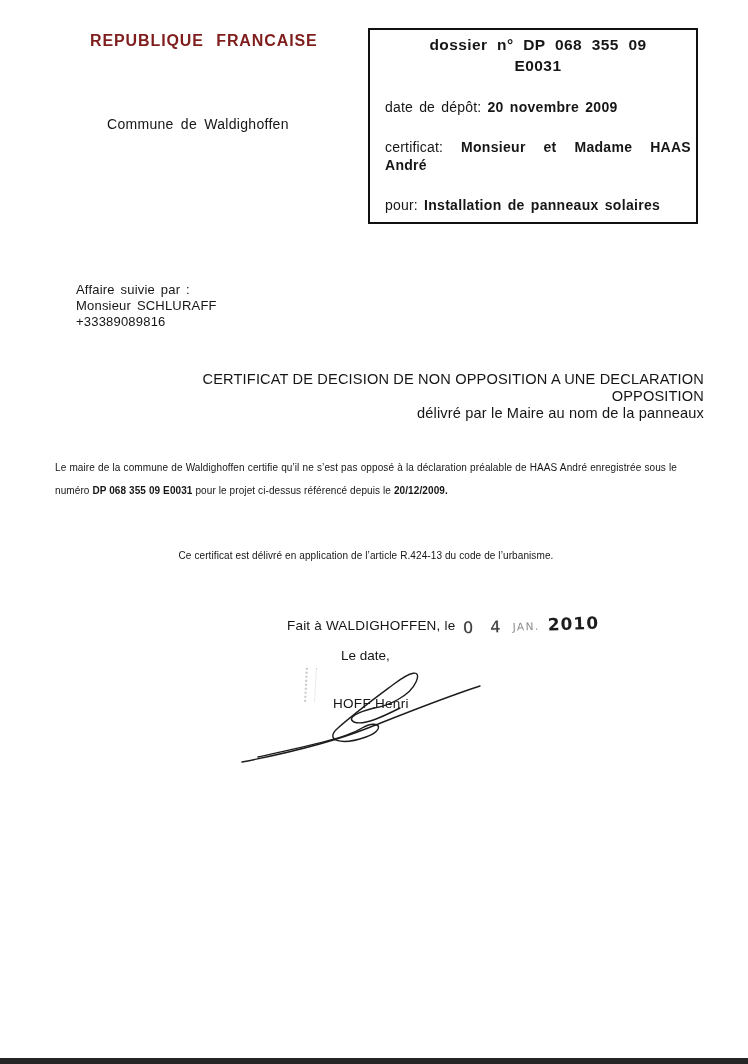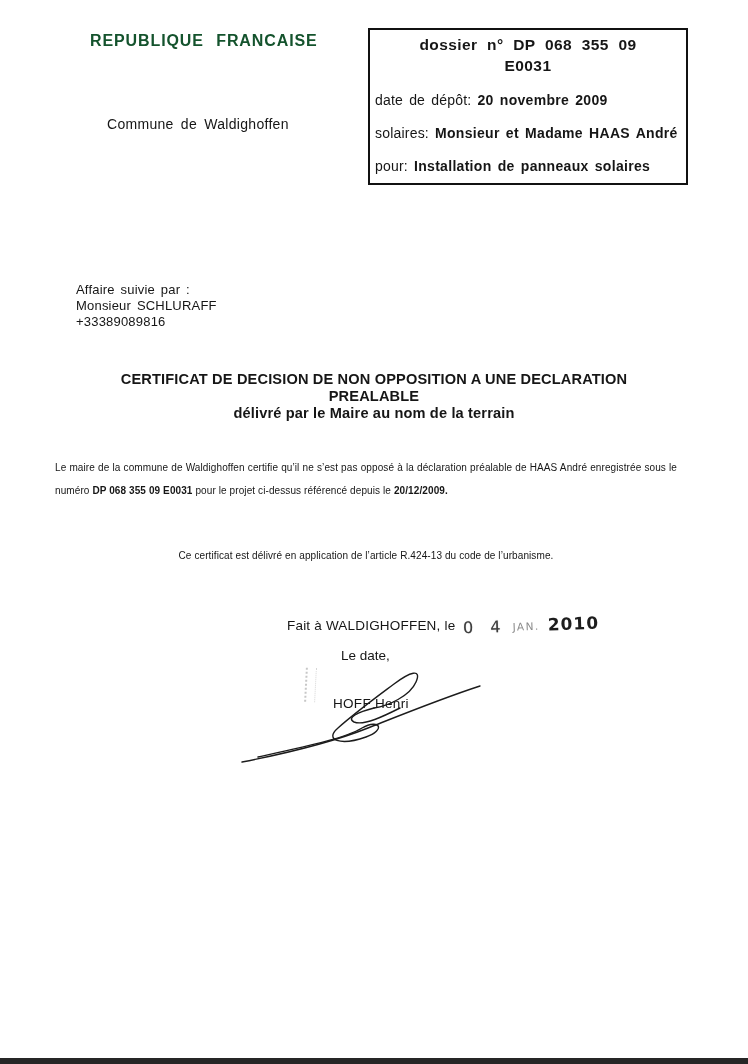--- a/index.html
+++ b/index.html
@@ -15,64 +15,64 @@
     font-family: "Liberation Sans", "DejaVu Sans", sans-serif;
     color: #161616;
     overflow: hidden;
   }
   .abs { position: absolute; }
 
   .republic {
     left: 90px; top: 32px;
     font-size: 16px; font-weight: bold;
     letter-spacing: 0.9px; word-spacing: 7px;
-    color: #14532d;
+    color: #7f1d1d;
   }
   .commune {
     left: 107px; top: 116px;
     font-size: 14px;
     letter-spacing: 0.3px; word-spacing: 3px;
   }
 
   .dossier-box {
     left: 368px; top: 28px;
     width: 306px;
     border: 2px solid #111111;
-    padding: 4px 5px 8px 5px;
+    padding: 4px 5px 8px 15px;
     background: #ffffff;
   }
   .dossier-title {
     text-align: center;
     font-weight: bold;
     font-size: 15.5px;
     line-height: 21px;
     letter-spacing: 0.4px; word-spacing: 5px;
   }
   .dossier-row {
-    margin-top: 15px;
+    margin-top: 22px;
     font-size: 14px;
     line-height: 18px;
     text-align: justify;
     letter-spacing: 0.2px;
     word-spacing: 2px;
   }
   .dossier-row b { letter-spacing: 0.3px; }
 
   .contact {
     left: 76px; top: 282px;
     font-size: 13px;
     line-height: 16px;
     letter-spacing: 0.2px; word-spacing: 2px;
   }
 
   .title-block {
     left: 44px; top: 371px;
     width: 660px;
-    text-align: center;
-    font-weight: bold;
+    text-align: right;
+    font-weight: normal;
     font-size: 14.6px;
     line-height: 17px;
     letter-spacing: 0.15px;
   }
 
   .para {
     left: 55px;
     width: 622px;
     font-size: 10px;
     line-height: 23px;
@@ -163,41 +163,41 @@
   <div class="abs dossier-box">
     <div class="dossier-title">
       <div>dossier n° DP 068 355 09</div>
       <div>E0031</div>
     </div>
     <div class="dossier-row">
       <span>date de dépôt:</span>
       <b>20 novembre 2009</b>
     </div>
     <div class="dossier-row">
-      <span>solaires:</span>
+      <span>certificat:</span>
       <b>Monsieur et Madame HAAS André</b>
     </div>
     <div class="dossier-row">
       <span>pour:</span>
       <b>Installation de panneaux solaires</b>
     </div>
   </div>
 
   <div class="abs commune">Commune de Waldighoffen</div>
 
   <div class="abs contact">
     <div>Affaire suivie par :</div>
     <div>Monsieur SCHLURAFF</div>
     <div>+33389089816</div>
   </div>
 
   <div class="abs title-block">
     <div>CERTIFICAT DE DECISION DE NON OPPOSITION A UNE DECLARATION</div>
-    <div>PREALABLE</div>
-    <div>délivré par le Maire au nom de la terrain</div>
+    <div>OPPOSITION</div>
+    <div>délivré par le Maire au nom de la panneaux</div>
   </div>
 
   <div class="abs para para-1">
     <span>Le maire de la commune de Waldighoffen certifie qu’il ne s’est pas opposé à la déclaration préalable de HAAS André enregistrée sous le numéro </span><b>DP 068 355 09 E0031</b><span> pour le projet ci-dessus référencé depuis le </span><b>20/12/2009.</b>
   </div>
 
   <div class="abs para para-2">Ce certificat est délivré en application de l’article R.424-13 du code de l’urbanisme.</div>
 
   <div class="abs fait-line">
     <span>Fait à WALDIGHOFFEN, le</span><span class="stamp"><span class="stamp-day">0 4</span><span class="stamp-month">JAN.</span><span class="stamp-year">2010</span></span>

